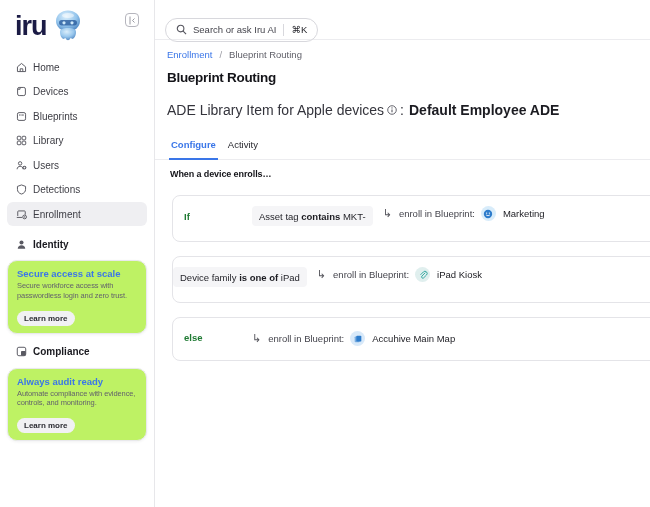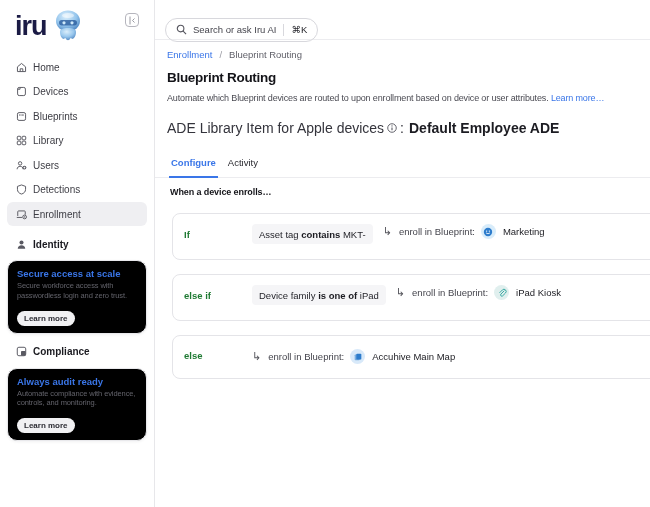--- a/index.html
+++ b/index.html
@@ -12,21 +12,21 @@
 .logo-row { display:flex; align-items:center; padding-left:15px; padding-top:9px; height:44px; }
 .logo-text { font-size:27px; font-weight:bold; color:#1b1b45; letter-spacing:-1px; line-height:1; }
 .mascot { width:36px; height:36px; margin-left:3px; margin-top:-2px; }
 .collapse-btn { position:absolute; top:13px; right:15px; width:14px; height:14px; border:1.2px solid #b5b5bd; border-radius:4px; display:flex; align-items:center; justify-content:center; }
 .nav { margin-top:11px; }
 .nav-item { display:flex; align-items:center; height:24px; margin:0 7px 0.5px 7px; padding-left:8px; border-radius:6px; color:#3d3d44; font-size:10px; position:relative; }
 .nav-item .nicon { width:13px; height:13px; margin-right:5px; color:#595962; display:flex; align-items:center; justify-content:center; flex:0 0 13px; }
 .nav-item.section { font-weight:bold; color:#1a1a20; margin-top:6px; }
 .nav-item.selected { background:#efeff2; }
 .trailing { position:absolute; right:8px; top:5px; width:13px; height:13px; color:#6a6a72; }
-.promo-card { margin:4px 7px 2px 7px; border:1px solid #e9e9ec; border-radius:10px; box-shadow:0 1px 3px rgba(20,20,40,0.06); padding:7px 8px 7px 9px; background:#000000; }
+.promo-card { margin:4px 7px 2px 7px; border:1px solid #e9e9ec; border-radius:10px; box-shadow:0 1px 3px rgba(20,20,40,0.06); padding:7px 8px 7px 9px; background:#bef264; }
 .promo-title { font-size:9.5px; font-weight:bold; color:#3a76e8; }
 .promo-body { margin-top:2px; font-size:7.5px; letter-spacing:-0.1px; line-height:1.3; color:#63636b; }
 .promo-btn { display:inline-block; margin-top:10px; font-size:8px; font-weight:bold; color:#2c2c33; background:#f1f1f3; border-radius:8px; padding:3px 7px; }
 
 
 .main { flex:1; min-width:0; }
 .topbar { height:40px; border-bottom:1px solid #ececef; display:flex; align-items:center; padding-left:10px; }
 .search-pill { display:flex; align-items:center; border:1px solid #d8d8dd; border-radius:12px; height:24px; padding:0 10px; position:relative; top:10px; }
 .search-pill .sicon { width:11px; height:11px; color:#55555e; margin-right:6px; display:flex; }
 .search-text { font-size:9.5px; color:#45454d; }
@@ -210,24 +210,20 @@
     </div>
 
     <div class="breadcrumb">
       <span class="crumb-link">Enrollment</span>
       <span class="crumb-sep">/</span>
       <span class="crumb-cur">Blueprint Routing</span>
     </div>
 
     <div class="page-title">Blueprint Routing</div>
 
-    <div class="page-desc">
-      <span>Automate which Blueprint devices are routed to upon enrollment based on device or user attributes.</span>
-      <span class="lm">Learn more…</span>
-    </div>
 
     <div class="ade-row">
       <span>ADE Library Item for Apple devices</span>
       <span class="info-icon">
           <svg viewBox="0 0 11 11" width="10" height="10" fill="none" stroke="currentColor" stroke-width="1">
             <circle cx="5.5" cy="5.5" r="4.7"></circle>
             <path d="M5.5 5 V8" stroke-width="1.2"></path>
             <circle cx="5.5" cy="3.2" r="0.7" fill="currentColor" stroke="none"></circle>
           </svg>
         </span>
@@ -256,21 +252,20 @@
                 <circle cx="7.7" cy="4.9" r="0.85" fill="#fff"></circle>
                 <path d="M3.8 7.2 C4.4 8.4 7.6 8.4 8.2 7.2" stroke="#fff" stroke-width="1" fill="none" stroke-linecap="round"></path>
               </svg>
           </span>
           <span class="bp-name">Marketing</span>
         </div>
       </div>
     </div>
 
     <div class="card" style="margin-top:0;">
-      <div class="rule-kw">else if</div>
       <div class="rule-body">
         <div class="chip"><span>Device family </span><b>is one of</b><span> iPad</span></div>
         <div class="enroll-row">
           <span class="arrow-icon">↳</span>
           <span class="enroll-label">enroll in Blueprint:</span>
           <span class="bp-icon" style="background:#e0efee;">
             <svg viewBox="0 0 12 12" width="10" height="10" fill="none" stroke="#2aa39b" stroke-width="1.1">
                 <path d="M8.8 3.2 L4.6 7.4 A1.5 1.5 0 0 0 6.7 9.5 L10.2 6 A2.6 2.6 0 0 0 6.5 2.3 L3 5.8"></path>
               </svg>
           </span>

